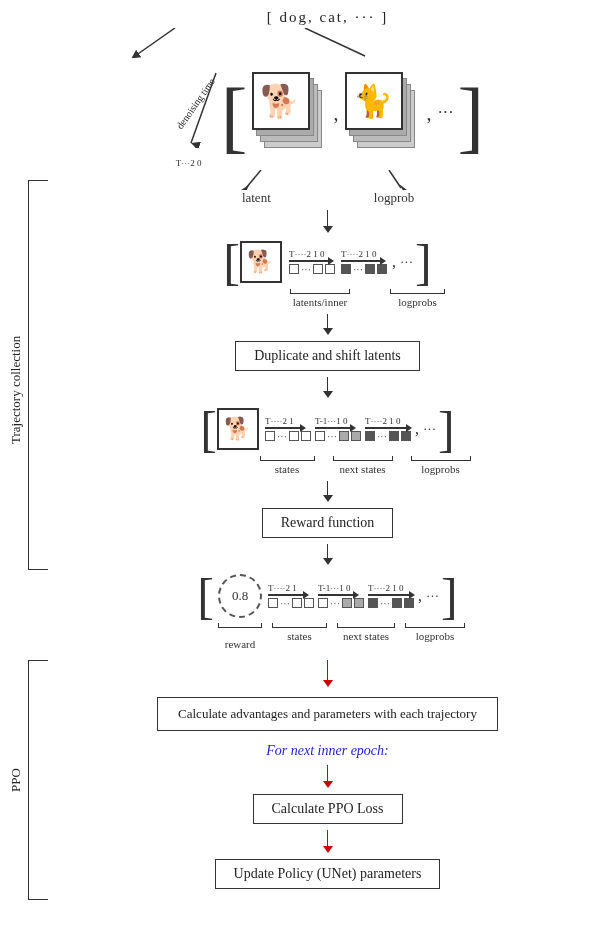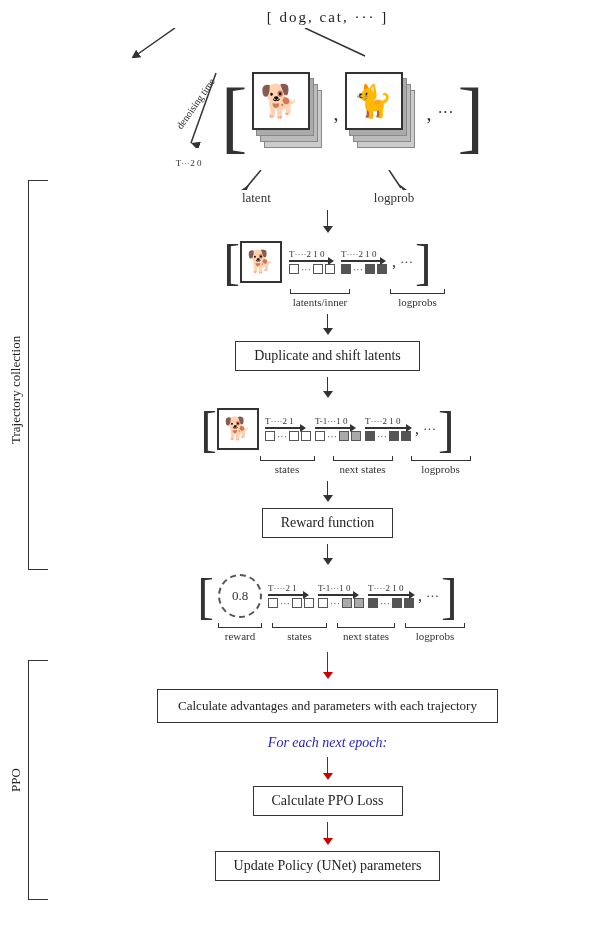--- a/index.html
+++ b/index.html
@@ -402,21 +402,21 @@
       </div>
 
       <span style="font-size:16px; color:#333; margin:0 2px; align-self:center;">,</span>
       <span style="font-size:13px; color:#333; margin:0 2px; align-self:center;">···</span>
       <span style="font-size:50px; color:#333; line-height:1;">]</span>
     </div>
 
     <div style="display:flex; flex-direction:row; margin-top:2px; margin-left:28px; gap:10px;">
       <div style="display:flex; flex-direction:column; align-items:center;">
         <div style="width:44px; border-bottom:1.5px solid #333; border-left:1.5px solid #333; border-right:1.5px solid #333; height:5px;"></div>
-        <span style="font-size:11px; color:#333; margin-top:2px;">reward</span>
+        <span style="font-size:11px; color:#333; margin-top:10px;">reward</span>
       </div>
       <div style="display:flex; flex-direction:column; align-items:center;">
         <div style="width:55px; border-bottom:1.5px solid #333; border-left:1.5px solid #333; border-right:1.5px solid #333; height:5px;"></div>
         <span style="font-size:11px; color:#333; margin-top:2px;">states</span>
       </div>
       <div style="display:flex; flex-direction:column; align-items:center;">
         <div style="width:58px; border-bottom:1.5px solid #333; border-left:1.5px solid #333; border-right:1.5px solid #333; height:5px;"></div>
         <span style="font-size:11px; color:#333; margin-top:2px;">next states</span>
       </div>
       <div style="display:flex; flex-direction:column; align-items:center;">
@@ -428,21 +428,21 @@
     <div class="v-arrow red" style="margin:10px 0;">
       <div class="shaft" style="height:20px;"></div>
       <div class="head"></div>
     </div>
 
     <div class="process-box" style="font-size:13px; white-space:normal; text-align:center; padding:8px 20px; max-width:420px;">
       <span>Calculate advantages and parameters with each trajectory</span>
     </div>
 
     <div style="margin-top:10px; text-align:center;">
-      <span style="color:#2222cc; font-style:italic; font-size:14px;">For each next epoch:</span>
+      <span style="color:#2222cc; font-style:italic; font-size:14px;">For next inner epoch:</span>
     </div>
 
     <div class="v-arrow red" style="margin:6px 0;">
       <div class="shaft" style="height:16px;"></div>
       <div class="head"></div>
     </div>
 
     <div class="process-box">
       <span style="font-size:14px;">Calculate PPO Loss</span>
     </div>

